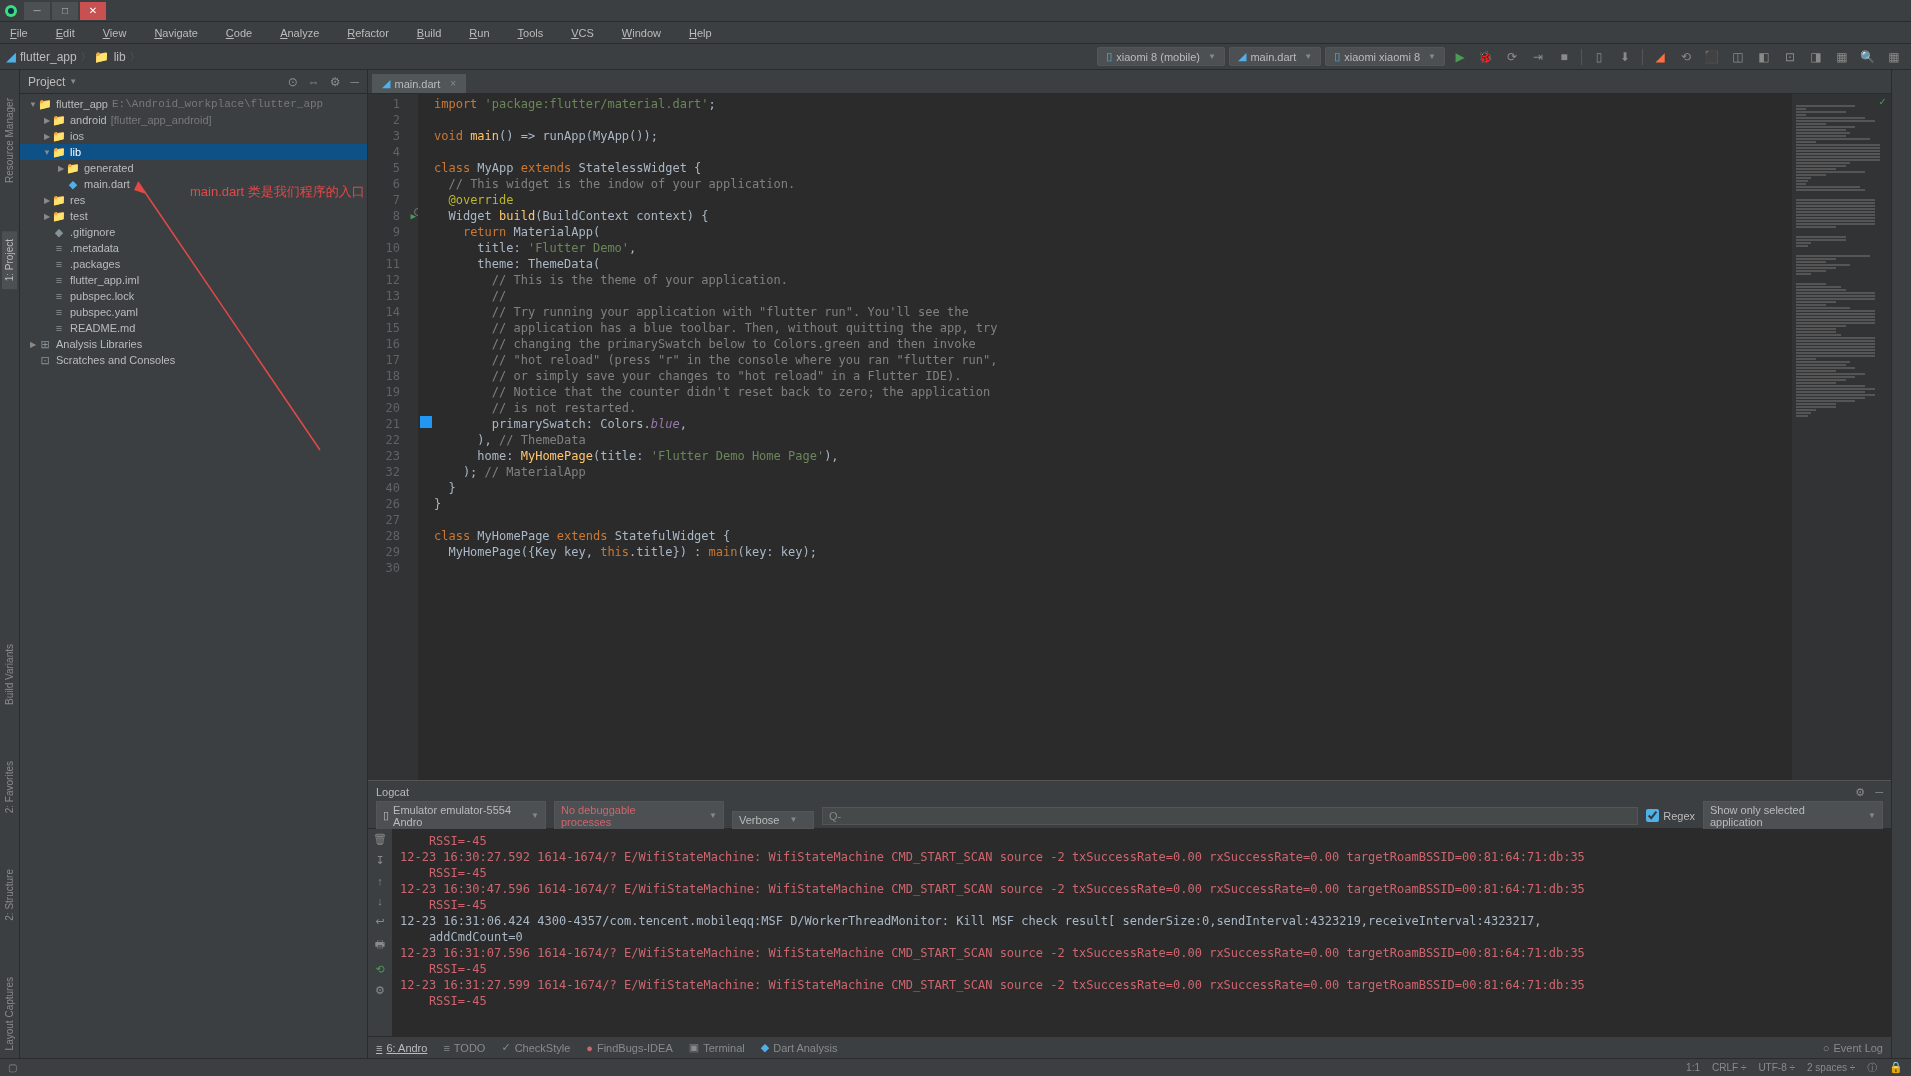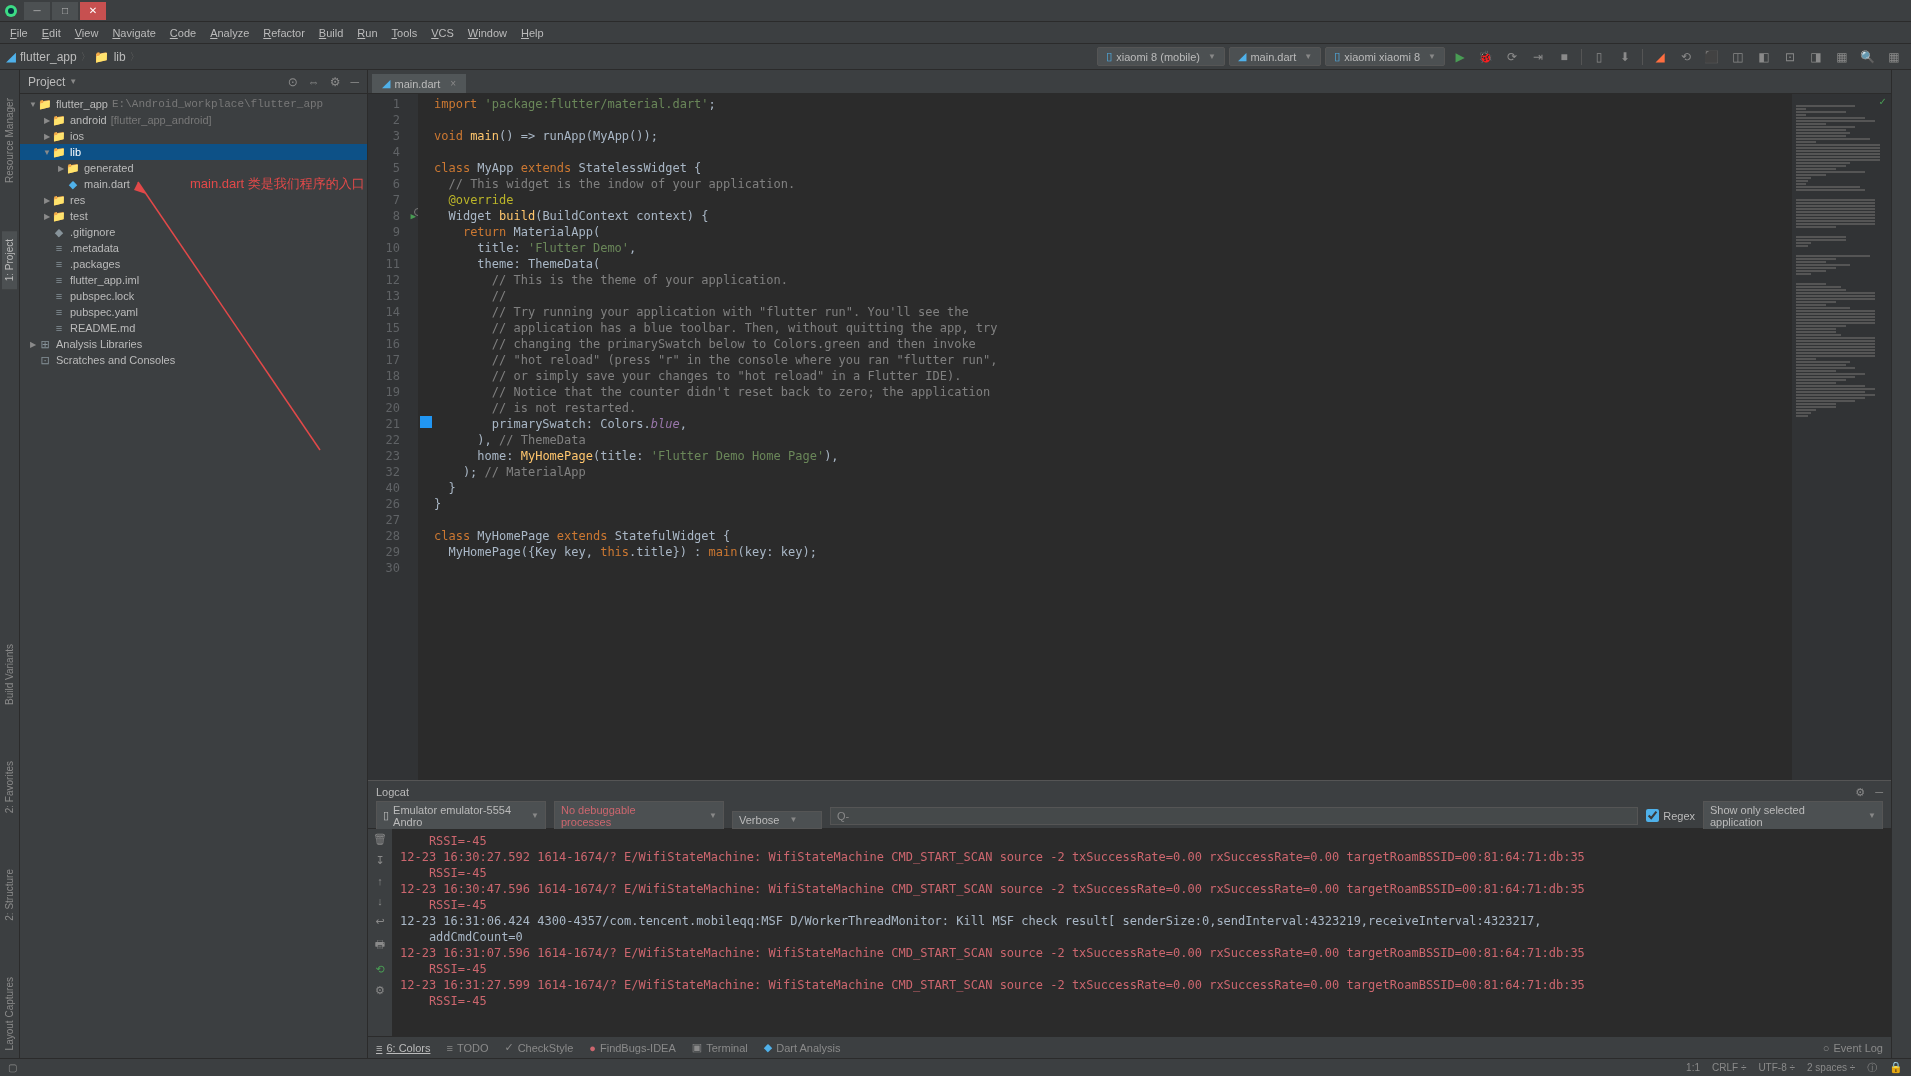--- a/index.html
+++ b/index.html
@@ -28,21 +28,21 @@
 .win-btn.close { background: #c75050; color: #fff; }
 .win-btn.other { background: #4c5052; }
 
 .menubar {
   height: 22px;
   background: #3c3f41;
   display: flex;
   align-items: center;
   padding: 0 4px;
   border-bottom: 1px solid #2b2b2b;
-  gap: 2px;
+  gap: 16px;
 }
 .menu-item { padding: 2px 6px; font-size: 11px; color: #bbb; }
 .menu-item u { text-decoration: underline; }
 
 .navbar {
   height: 26px;
   background: #3c3f41;
   display: flex;
   align-items: center;
   padding: 0 6px;
@@ -141,21 +141,21 @@
 .tree-item .bracket { color: #787878; margin-left: 4px; }
 .ticon.folder { color: #87939a; }
 .ticon.dart { color: #4fb1ea; }
 .ticon.txt { color: #87939a; }
 
 .annotation-text {
   position: absolute;
   color: #e24949;
   font-size: 13px;
   left: 170px;
-  top: 81px;
+  top: 89px;
 }
 .annotation-arrow {
   position: absolute;
   pointer-events: none;
 }
 
 .editor-area {
   flex: 1;
   display: flex;
   flex-direction: column;
@@ -780,21 +780,21 @@
       <div class="logcat-controls">
         <div class="logcat-select" style="width:170px;">
           <span>▯</span>
           <span>Emulator emulator-5554 Andro</span>
           <span class="arrow">▼</span>
         </div>
         <div class="logcat-select red" style="width:170px;">
           <span>No debuggable processes</span>
           <span class="arrow">▼</span>
         </div>
-        <div class="logcat-select" style="width:90px;margin-top:8px;">
+        <div class="logcat-select" style="width:82px;margin-top:8px;">
           <span>Verbose</span>
           <span class="arrow">▼</span>
         </div>
         <div class="logcat-search">
           <span>Q-</span>
         </div>
         <label class="logcat-checkbox">
           <input type="checkbox" checked="" style="">
           <span>Regex</span>
         </label>
@@ -814,21 +814,21 @@
           <span style="color:#499c54;">⟲</span>
           <span>⚙</span>
         </div>
         <div class="logcat-content" id="logcat-content"><div class="log-err">    RSSI=-45</div><div class="log-err">12-23 16:30:27.592 1614-1674/? E/WifiStateMachine: WifiStateMachine CMD_START_SCAN source -2 txSuccessRate=0.00 rxSuccessRate=0.00 targetRoamBSSID=00:81:64:71:db:35</div><div class="log-err">    RSSI=-45</div><div class="log-err">12-23 16:30:47.596 1614-1674/? E/WifiStateMachine: WifiStateMachine CMD_START_SCAN source -2 txSuccessRate=0.00 rxSuccessRate=0.00 targetRoamBSSID=00:81:64:71:db:35</div><div class="log-err">    RSSI=-45</div><div class="log-norm">12-23 16:31:06.424 4300-4357/com.tencent.mobileqq:MSF D/WorkerThreadMonitor: Kill MSF check result[ senderSize:0,sendInterval:4323219,receiveInterval:4323217,</div><div class="log-norm">    addCmdCount=0</div><div class="log-err">12-23 16:31:07.596 1614-1674/? E/WifiStateMachine: WifiStateMachine CMD_START_SCAN source -2 txSuccessRate=0.00 rxSuccessRate=0.00 targetRoamBSSID=00:81:64:71:db:35</div><div class="log-err">    RSSI=-45</div><div class="log-err">12-23 16:31:27.599 1614-1674/? E/WifiStateMachine: WifiStateMachine CMD_START_SCAN source -2 txSuccessRate=0.00 rxSuccessRate=0.00 targetRoamBSSID=00:81:64:71:db:35</div><div class="log-err">    RSSI=-45</div></div>
       </div>
     </div>
 
     <div class="bottom-tabs" id="bottom-tabs">
       <div class="bottom-tab active">
           <span>≡</span>
-          <span>6: Colors</span>
+          <span>6: Andro</span>
         </div>
         <div class="bottom-tab">
           <span>≡</span>
           <span>TODO</span>
         </div>
         <div class="bottom-tab">
           <span>✓</span>
           <span>CheckStyle</span>
         </div>
         <div class="bottom-tab">

